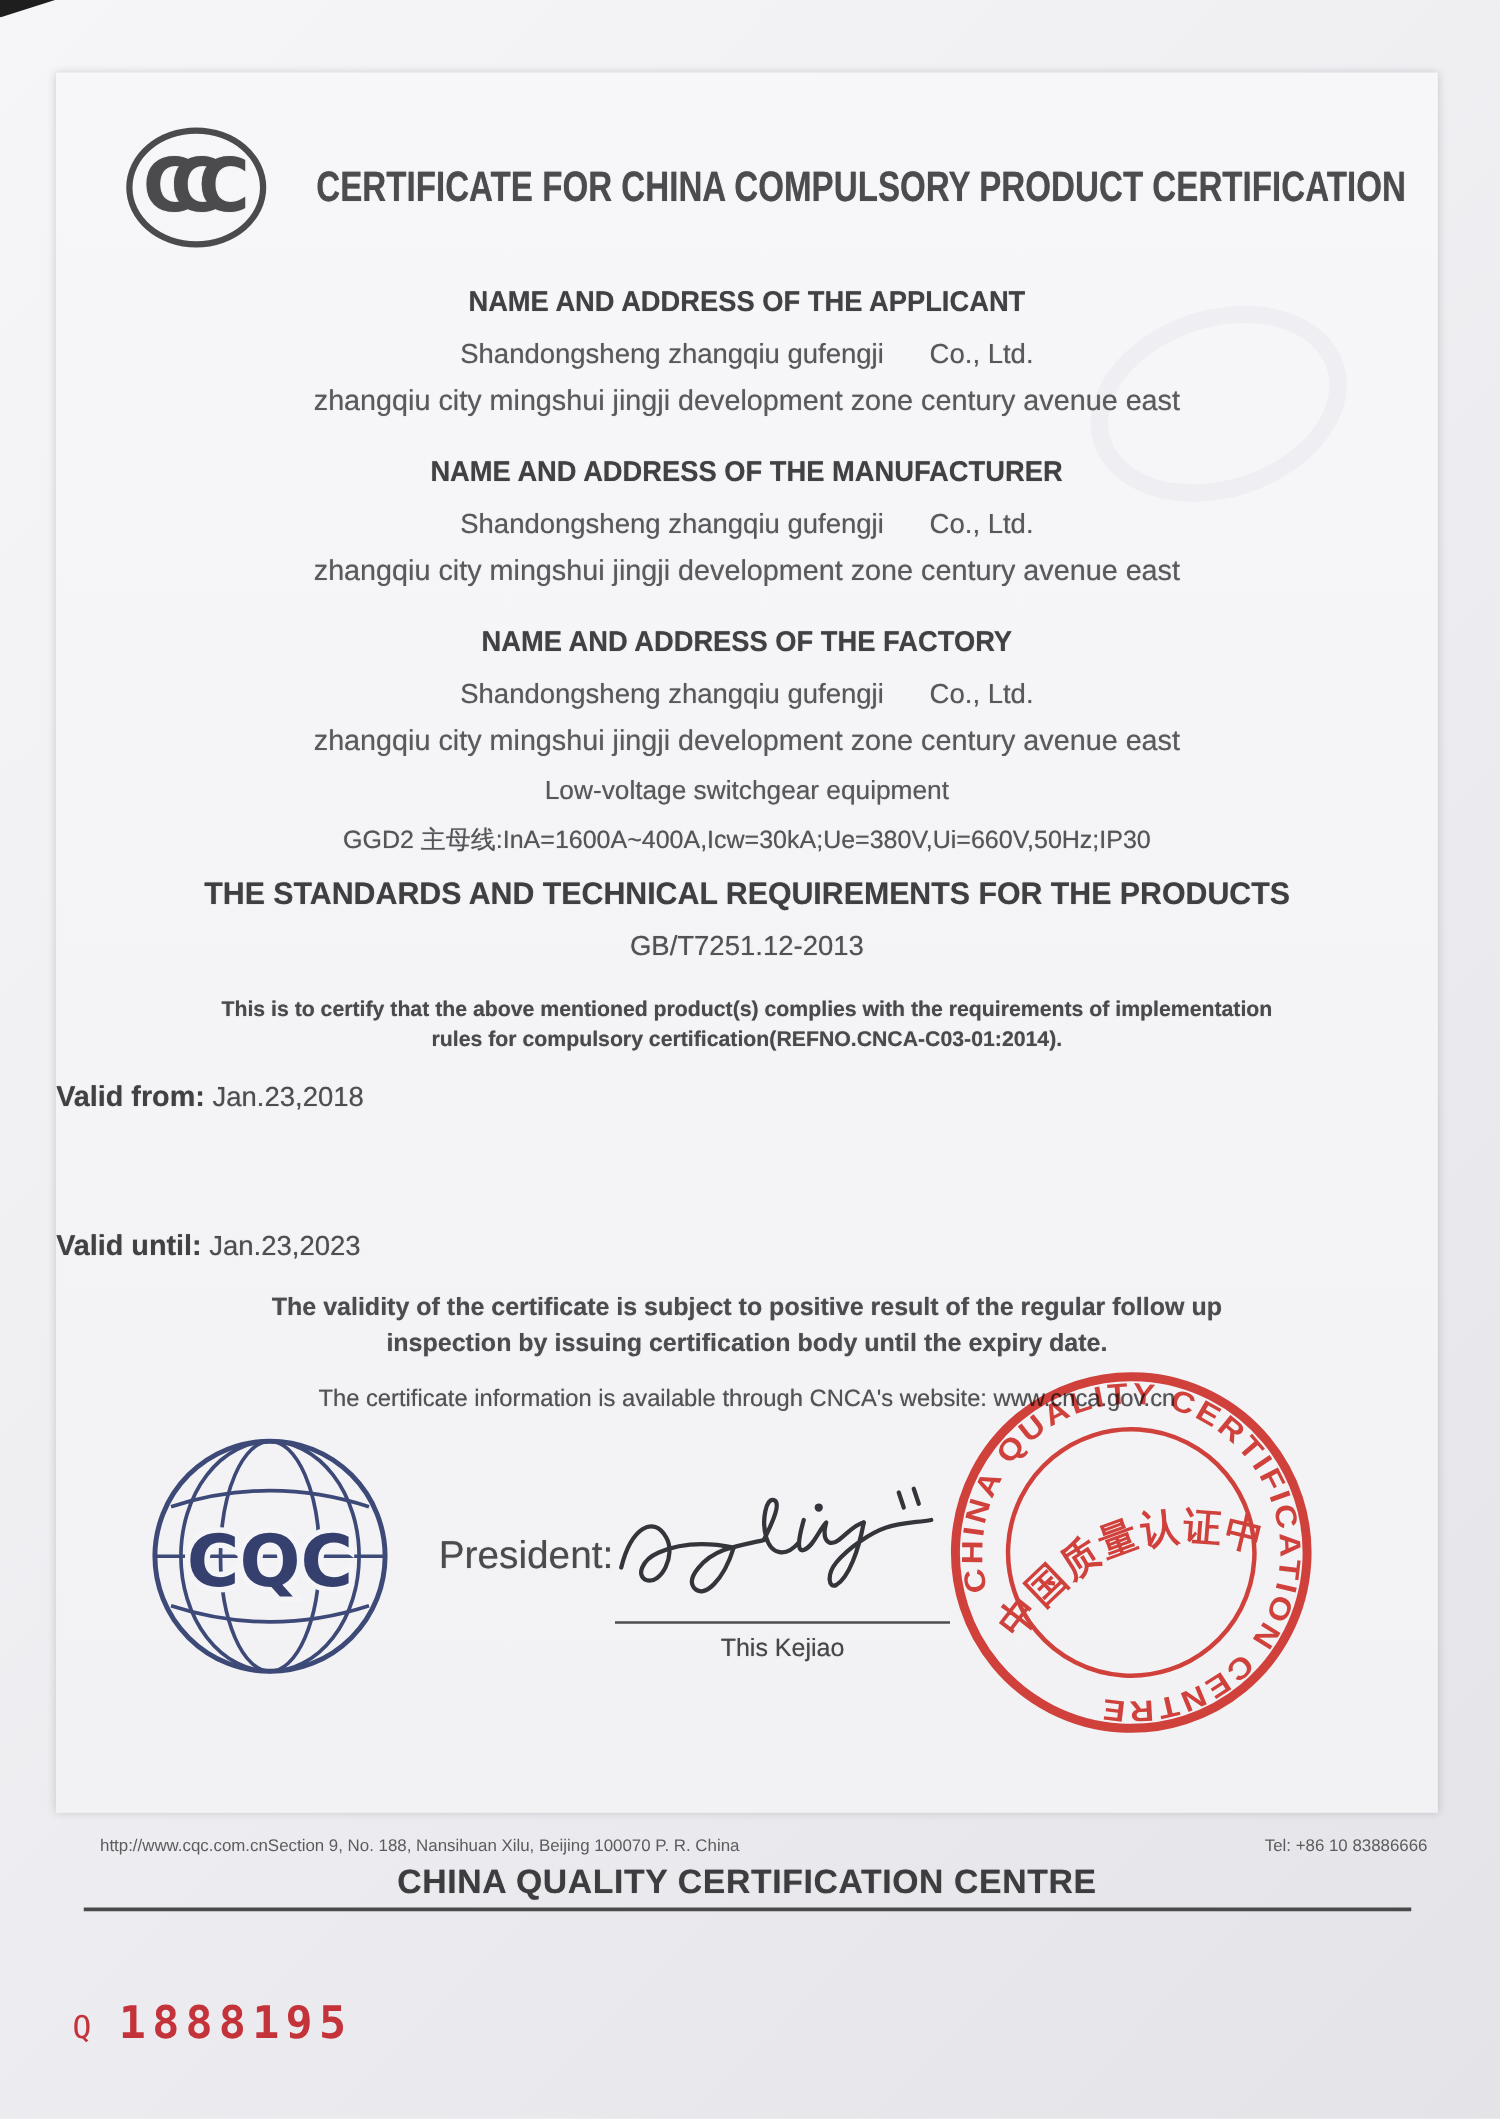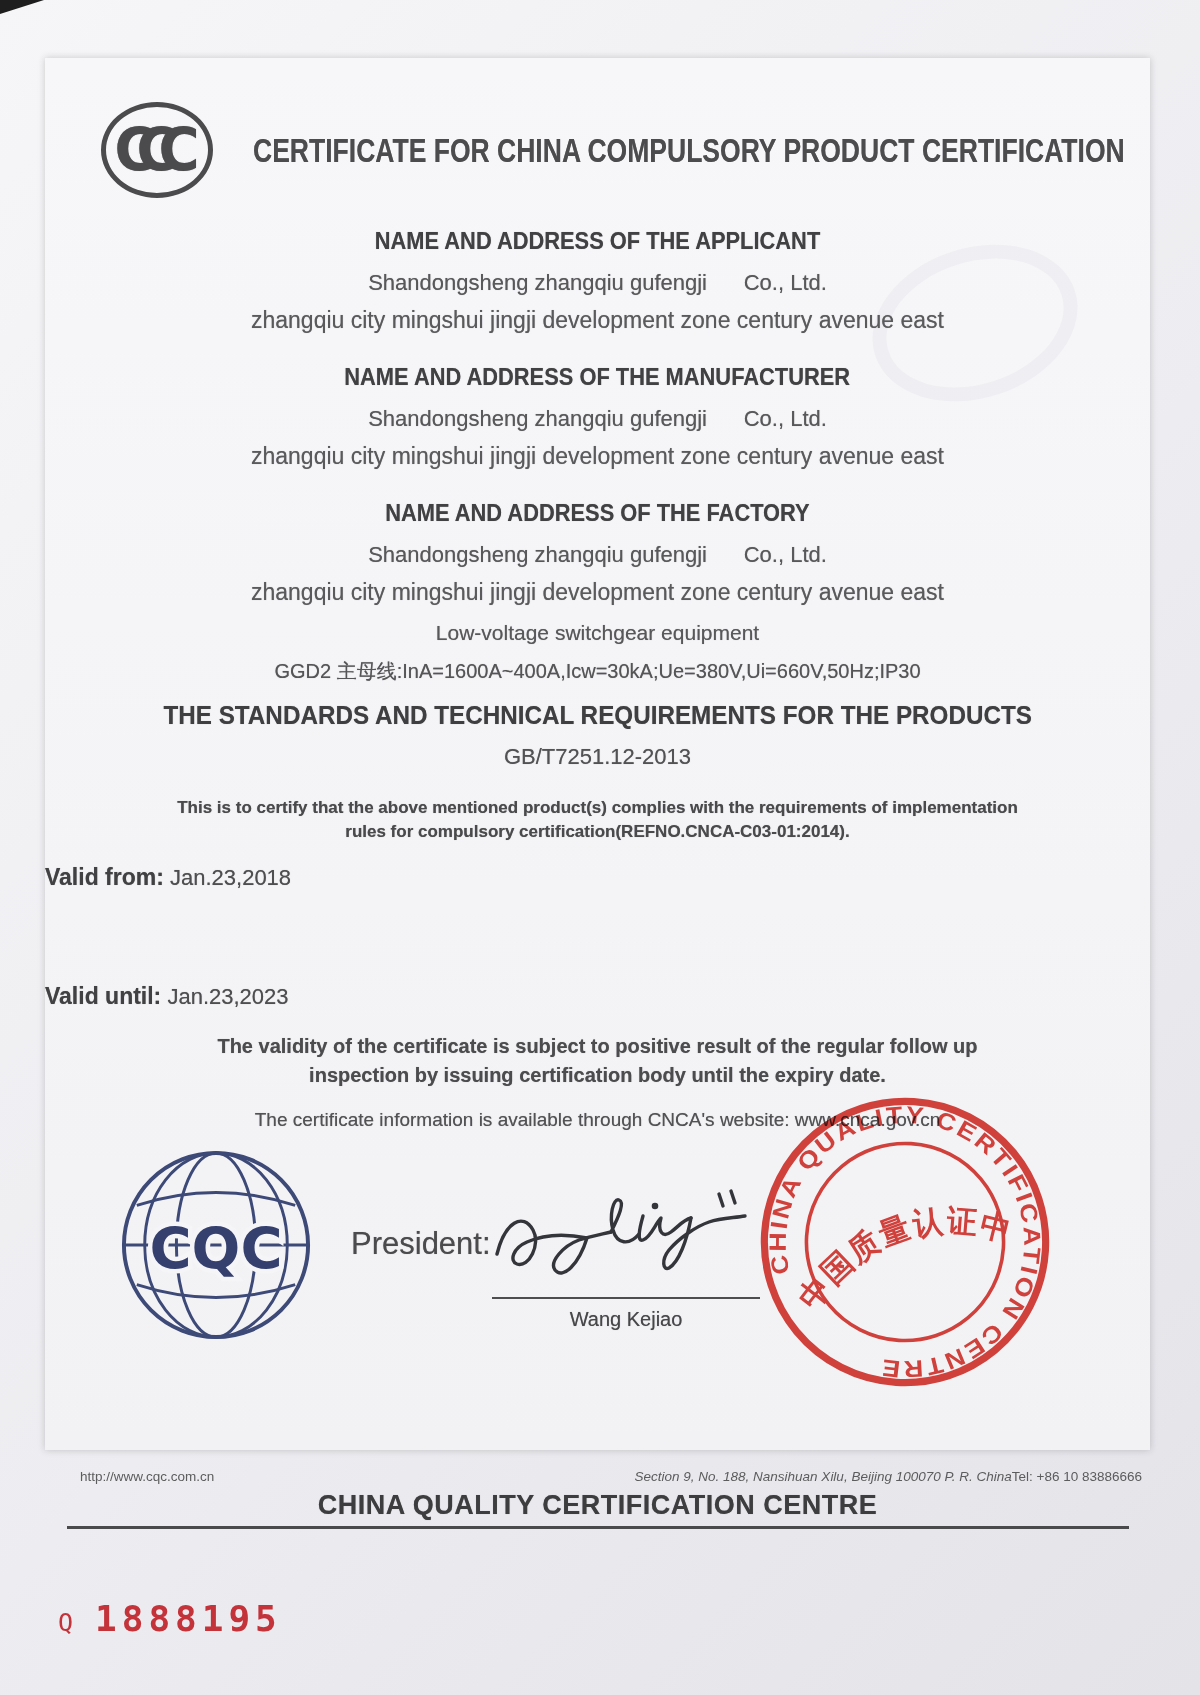--- a/index.html
+++ b/index.html
@@ -72,21 +72,21 @@
   .sig-line{ position:absolute; left:447px; top:1239px; width:268px; border-top:2px solid #4d4d4f; }
   .sig-name{ position:absolute; left:447px; top:1250px; width:268px; text-align:center; font-size:20px; color:#47474a; }
   .stamp{ position:absolute; left:706px; top:1030px; width:308px; height:308px; mix-blend-mode:multiply; opacity:.93; }
 
   .centre-heading{ position:absolute; left:0; top:1432px; width:100%; text-align:center;
     font-size:27px; font-weight:bold; color:#3d3d3f; letter-spacing:.5px; }
   .footer-rule{ position:absolute; left:22px; top:1468px; width:1062px; border-top:3px solid #4a4a4c; }
   .footer-row{ position:absolute; left:22px; top:1411px; width:1062px;
     display:flex; justify-content:space-between; align-items:baseline;
     font-size:13.5px; color:#5c5c5e;margin-left:13px; }
-  .footer-row .mid{ flex:1; text-align:right;font-style:italic; }
+  .footer-row .mid{ flex:1; text-align:left; }
 
   .serial{ position:absolute; left:58px; top:1598px; color:#c4333a;
     font-family:"DejaVu Sans Mono", monospace; display:flex; align-items:baseline; gap:22px; }
   .serial .q{ font-size:25px; }
   .serial .num{ font-size:36px; font-weight:bold; letter-spacing:5px; }
 </style>
 </head>
 <body>
 
 <div class="corner-artifact"></div>
@@ -167,21 +167,21 @@
       <path d="M14,78 C22,46 40,36 50,54 C58,68 46,92 34,88 C26,85 30,72 44,66 C62,58 84,58 104,62"></path>
       <path d="M104,62 C96,88 80,104 72,94 C66,86 80,70 96,64 C108,60 120,58 128,56"></path>
       <path d="M128,56 C136,40 142,26 136,24 C130,22 126,40 130,54 C134,68 146,70 156,58"></path>
       <path d="M160,40 C156,54 154,66 160,64 C168,61 172,48 178,42 C174,56 180,62 188,56 C196,50 200,44 208,42"></path>
       <path d="M208,42 C204,64 196,86 186,92 C180,95 178,84 186,74 C196,62 214,50 226,46 C238,42 250,42 262,40"></path>
       <path d="M236,18 l4,12 M248,15 l4,12"></path>
       <circle cx="172" cy="30" r="1.6" fill="#33353a"></circle>
     </g>
   </svg>
   <div class="sig-line"></div>
-  <div class="sig-name txt">Wang Kejiao</div>
+  <div class="sig-name txt">This Kejiao</div>
 
   <svg class="stamp" viewBox="0 0 300 300">
     <defs>
       <path id="ringPath" d="M150,150 m-116,0 a116,116 0 1,1 232,0 a116,116 0 1,1 -232,0"></path>
       <path id="innerArc" d="M42,190 Q150,104 258,190"></path>
     </defs>
     <g transform="rotate(-18 150 150)" fill="none">
       <circle cx="150" cy="150" r="137" stroke="#d9352f" stroke-width="7"></circle>
       <circle cx="150" cy="150" r="96" stroke="#d9352f" stroke-width="3.5"></circle>
       <text font-family="Liberation Sans, sans-serif" font-weight="bold" font-size="23" fill="#d9352f" letter-spacing="2">

